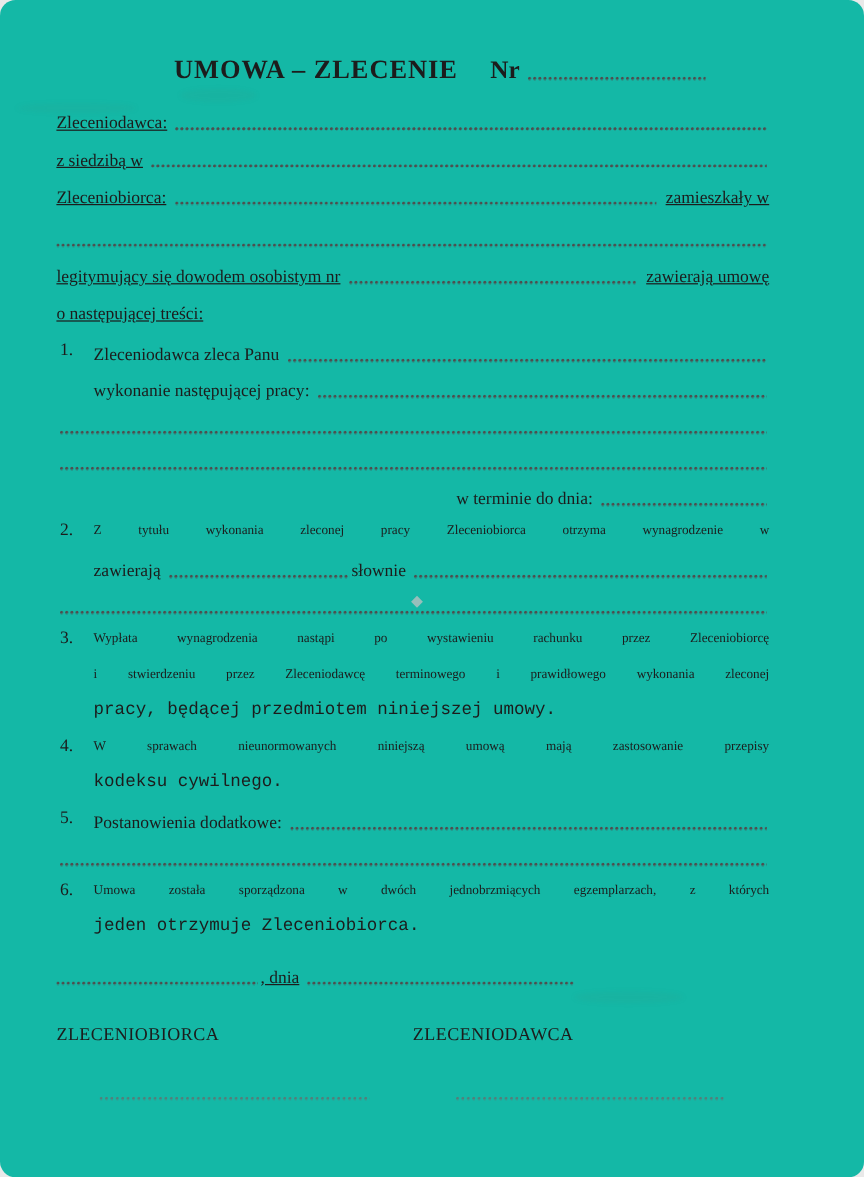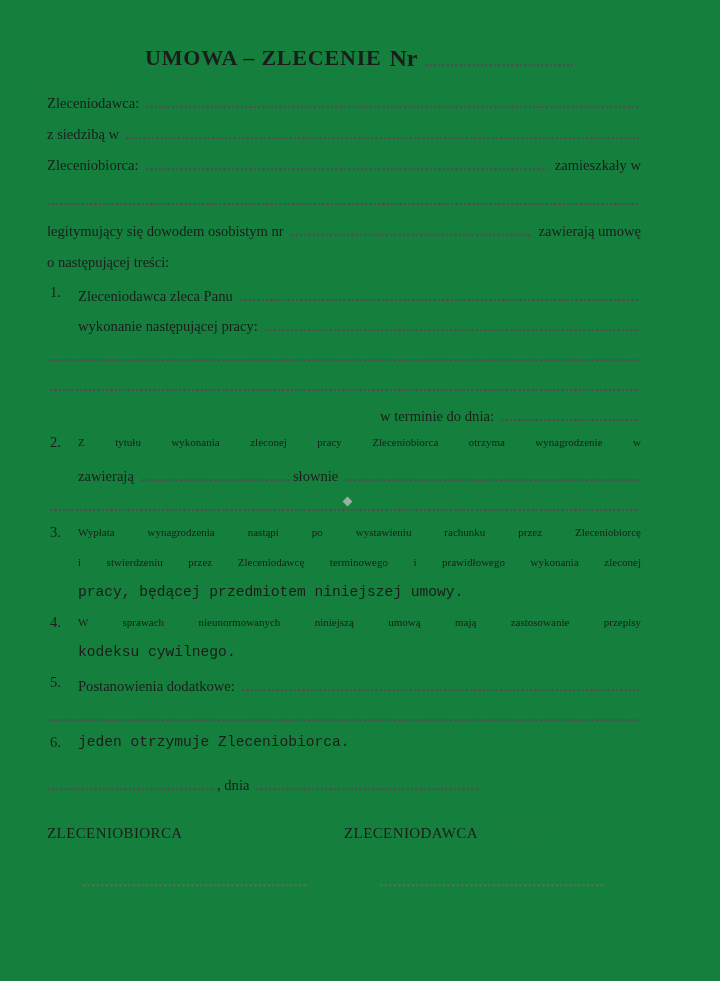--- a/index.html
+++ b/index.html
@@ -1,24 +1,25 @@
 <!DOCTYPE html>
 <html><head>
 <meta charset="utf-8">
 <style>
   html, body { margin: 0; padding: 0; background: #e9e9e9; }
   .page {
     position: relative;
     width: 720px;
     height: 981px;
     margin: 0 auto;
-    background: #15803d;
+    background: #14b8a6;
     font-family: "Liberation Serif", "DejaVu Serif", serif;
     color: #1c1c1c;
     overflow: hidden;
+    border-radius: 13px;
   }
   .content {
     position: absolute;
     left: 47px;
     top: 0;
     width: 594px;
   }
   
   .title-row {
     display: flex;
@@ -27,27 +28,27 @@
     height: 28px;
   }
   .title-main {
     font-size: 22px;
     font-weight: bold;
     letter-spacing: 0.8px;
     white-space: nowrap;
     line-height: 28px;
   }
   .title-nr {
-    font-size: 24px;
+    font-size: 21px;
     font-weight: bold;
-    margin-left: 8px;
+    margin-left: 27px;
     line-height: 28px;
   }
   
-  .frow { display: flex; align-items: flex-end; height: 31px; }
+  .frow { display: flex; align-items: flex-end; height: 31px; text-decoration: underline; }
   .crow-flex { display: flex; align-items: flex-end; height: 30px; justify-content: flex-end; }
   .label { font-size: 14.6px; line-height: 22px; white-space: nowrap; }
   .suffix { font-size: 14.6px; line-height: 22px; white-space: nowrap; margin-left: 6px; }
   
   .dots {
     height: 3px;
     margin: 0 2px 5px 7px;
     background-image: radial-gradient(circle at 1.3px 1.3px, #4e4e4e 1.05px, rgba(0,0,0,0) 1.45px);
     background-size: 4.3px 3px;
     background-repeat: repeat-x;
@@ -235,20 +236,21 @@
           </div>
           <div class="crow-flex outdent">
             <span class="dots grow flush"></span>
           </div>
         </div>
       </div>
 
       <div class="clause">
         <span class="clause-num">6.</span>
         <div class="clause-body">
+          <div class="jrow">Umowa została sporządzona w dwóch jednobrzmiących egzemplarzach, z których</div>
           <div class="nrow">jeden otrzymuje Zleceniobiorca.</div>
         </div>
       </div>
 
     </div>
 
     <div class="frow place-date">
       <span class="dots w168 flush"></span>
       <span class="label">, dnia</span>
       <span class="dots w222"></span>

